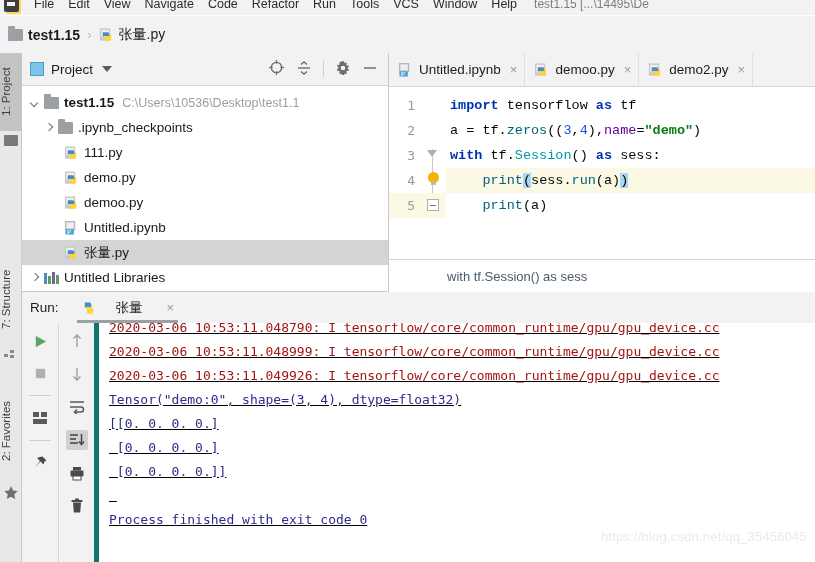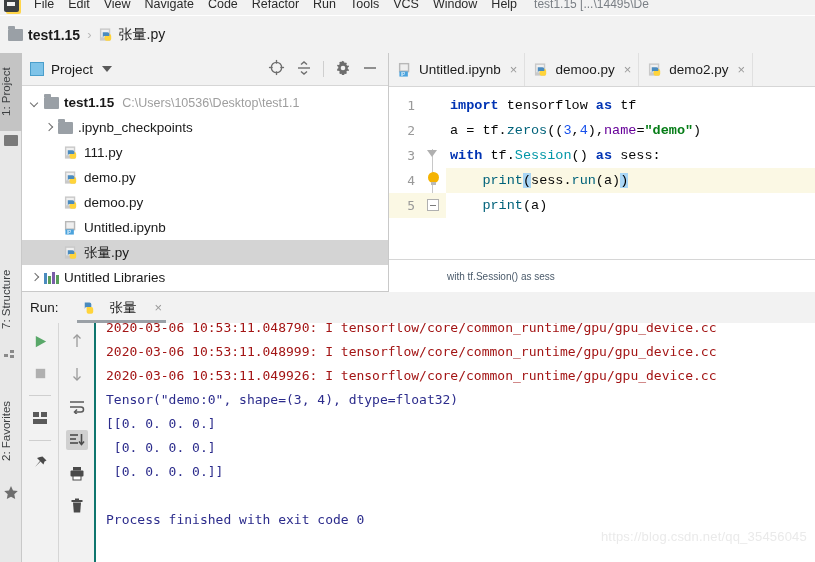--- a/index.html
+++ b/index.html
@@ -381,21 +381,21 @@
     width: 426px;
     height: 33px;
     background: #ffffff;
     border-top: 1px solid #d6d6d6;
     display: flex;
     align-items: center;
     padding-left: 58px;
     box-sizing: border-box;
   }
   .editor-status span {
-    font-size: 10px;
+    font-size: 13px;
     color: #4a5a6a;
   }
 
   
   .run-panel {
     position: absolute;
     top: 292px;
     left: 22px;
     width: 793px;
     height: 270px;
@@ -412,21 +412,21 @@
     position: relative;
   }
   .run-label {
     font-size: 13.5px;
     color: #1a1a1a;
     margin-right: 18px;
   }
   .run-tab {
     display: flex;
     align-items: center;
-    gap: 14px;
+    gap: 20px;
     font-size: 13.5px;
     color: #1a1a1a;
     position: relative;
     height: 31px;
     padding: 0 4px;
   }
   .run-tab .x { color: #9a9a9a; font-size: 13px; margin-left: 4px; }
   .run-tab-underline {
     position: absolute;
     left: 0; bottom: 0;
@@ -466,25 +466,26 @@
   .tb-btn {
     width: 22px; height: 20px;
     display: flex; align-items: center; justify-content: center;
     position: relative;
   }
   .tb-btn.active { background: #d0d0d0; border-radius: 2px; }
 
   .console {
     flex: 1;
     background: #ffffff;
-    border-left: 2px solid #0f766e;
+    border-left: 5px solid #0f766e;
     padding: 0 0 0 10px;
     box-sizing: border-box;
     overflow: hidden;
     position: relative;
+    text-decoration: underline;
   }
   .cl {
     font-family: "DejaVu Sans Mono", monospace;
     font-size: 13px;
     line-height: 24px;
     white-space: pre;
   }
   .cl.err { color: #a31515; }
   .cl.out { color: #2c2c8c; }
   .cl.clip { margin-top: -7px; }

